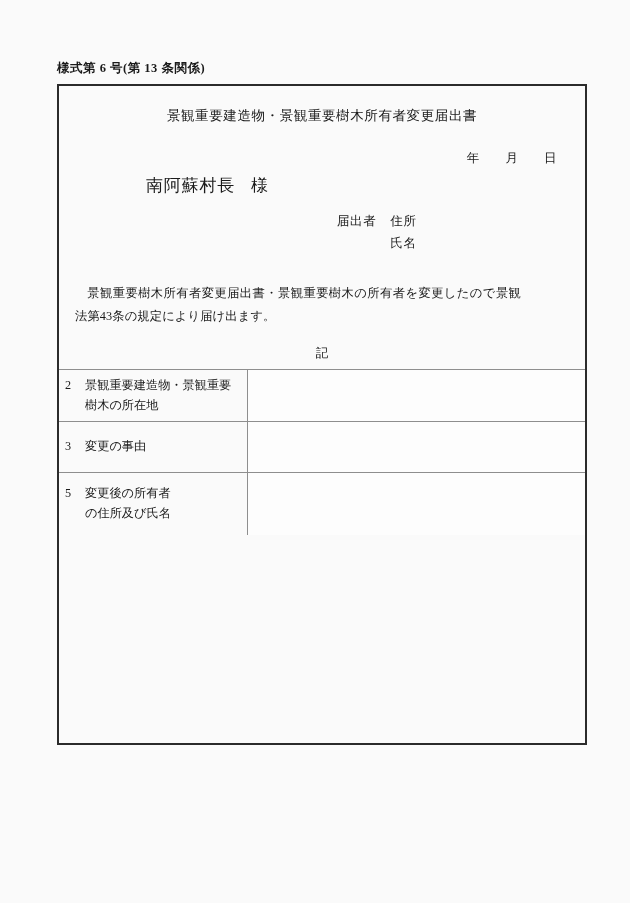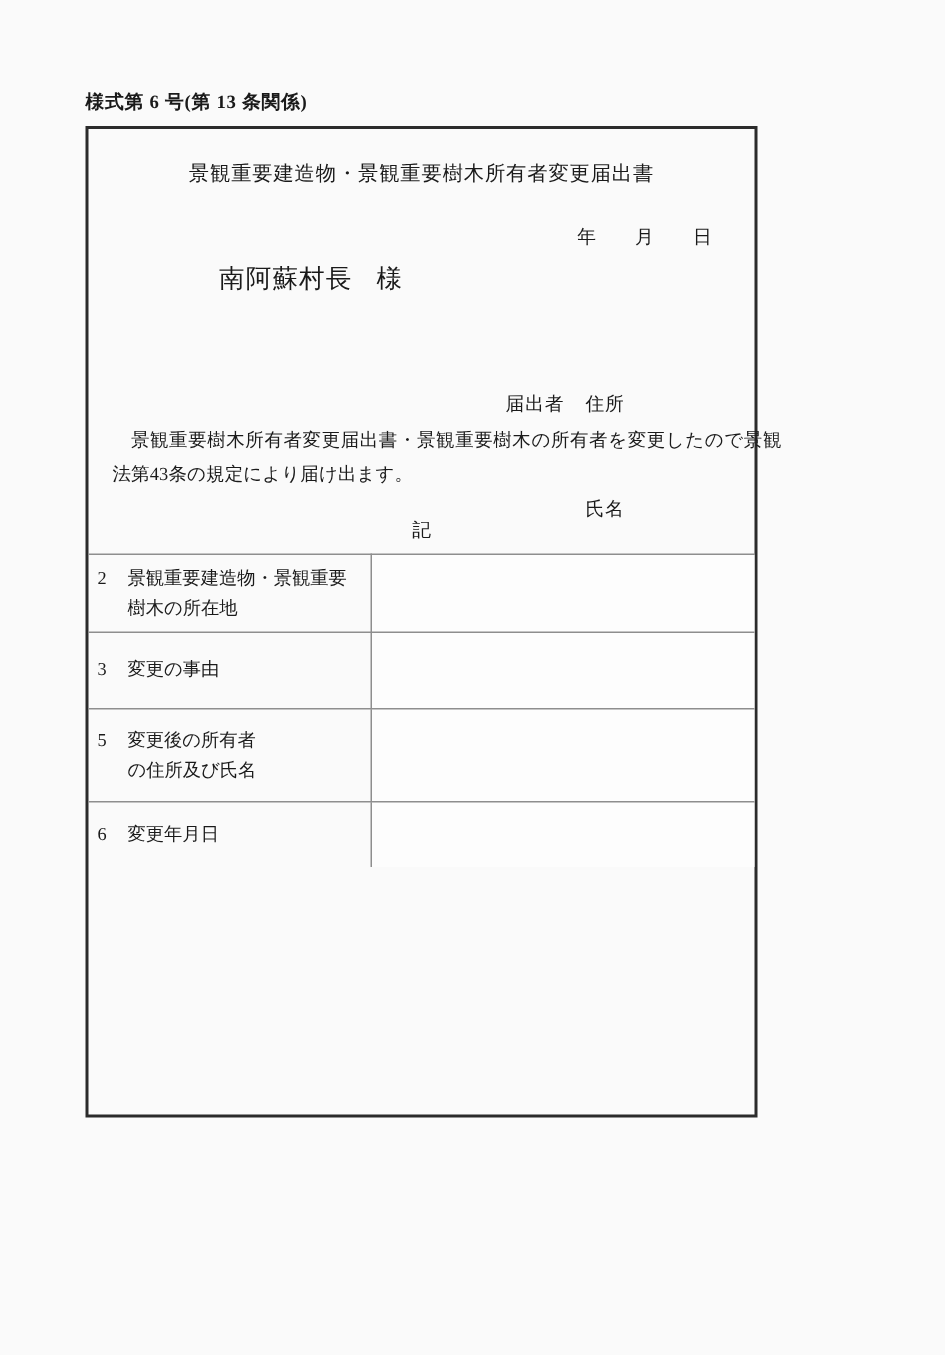--- a/index.html
+++ b/index.html
@@ -25,21 +25,21 @@
     letter-spacing: 0.5px;
     white-space: nowrap;
     font-weight: bold;
   }
 
   
   .doc-frame {
     position: absolute;
     left: 57px;
     top: 84px;
-    width: 448px;
+    width: 530px;
     height: 661px;
     border: 2px solid #2b2b2b;
     box-sizing: border-box;
     background: #fafafa;
   }
 
   .doc-inner {
     position: relative;
     width: 100%;
     height: 100%;
@@ -84,21 +84,21 @@
     top: 125px;
     left: 278px;
     font-size: 12.5px;
     letter-spacing: 0.6px;
   }
   .submitter-row {
     display: block;
     line-height: 1.75;
     white-space: nowrap;
   }
-  .submitter-label { display: inline-block; margin-top: 48px; }
+  .submitter-label { display: inline-block; }
   .submitter-field { display: inline-block; margin-left: 14px; }
   .submitter-row.second .submitter-label {
     visibility: hidden;
   }
 
   
   .body-text {
     position: absolute;
     top: 196px;
     left: 16px;
@@ -206,23 +206,17 @@
             <span class="item-no">3</span><span class="item-label"><span>変更の事由</span></span>
           </td>
           <td class="value-cell"></td>
         </tr>
         <tr style="height:62px;">
           <td class="label-cell">
             <span class="item-no">5</span><span class="item-label"><span>変更後の所有者</span><span class="line2">の住所及び氏名</span></span>
           </td>
           <td class="value-cell"></td>
         </tr>
-        <tr style="height:43px;">
-          <td class="label-cell">
-            <span class="item-no">6</span><span class="item-label"><span>変更年月日</span></span>
-          </td>
-          <td class="value-cell"></td>
-        </tr>
       </tbody>
     </table>
 
   </div>
 </div>
 
 </body></html>

